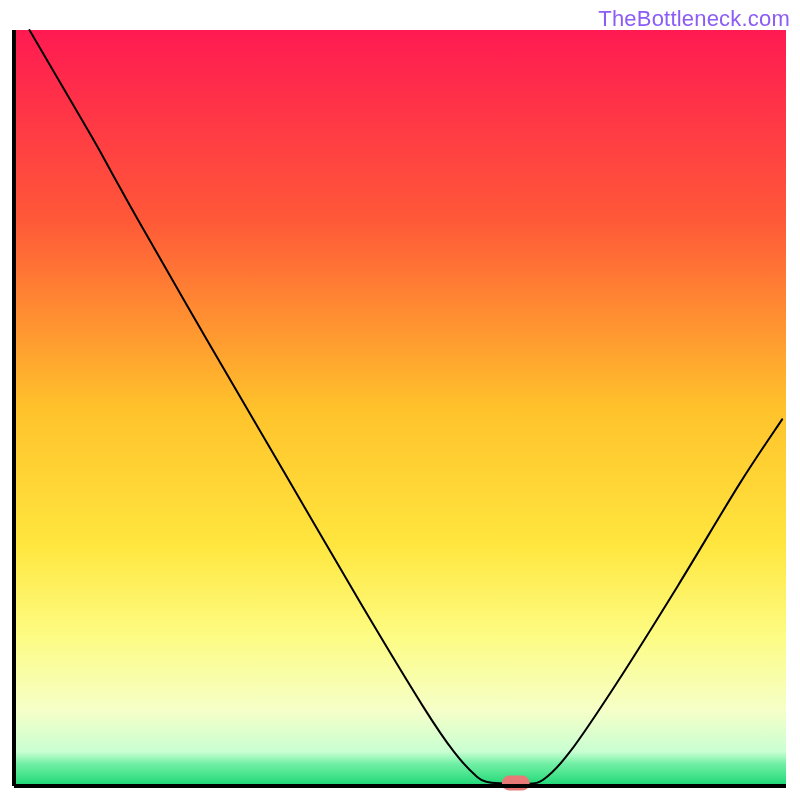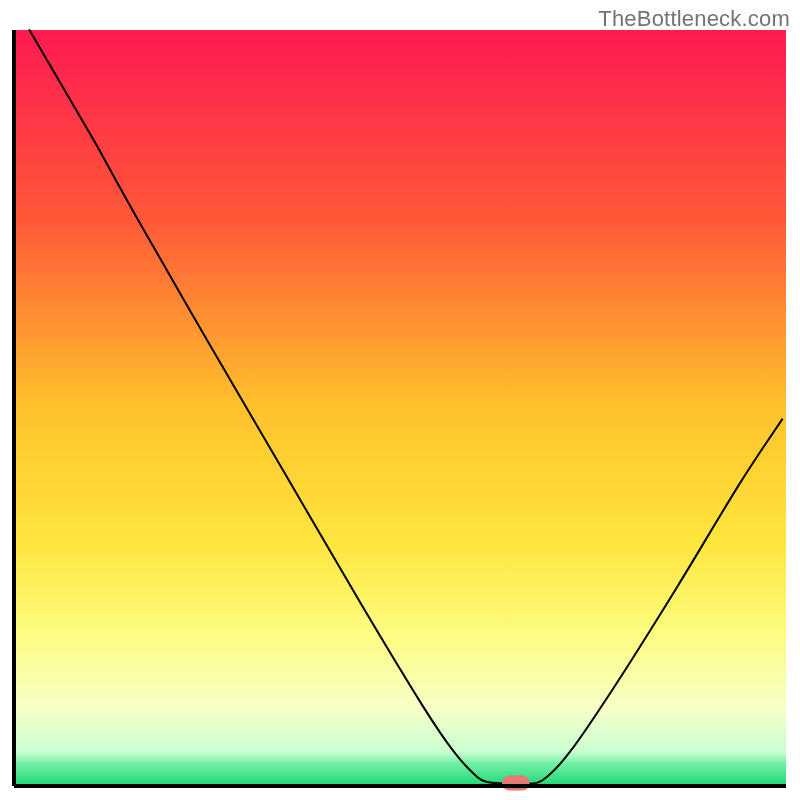--- a/index.html
+++ b/index.html
@@ -15,21 +15,21 @@
     width: 800px;
     height: 800px;
   }
   .watermark {
     position: absolute;
     top: 6px;
     right: 10px;
     font-family: Arial, Helvetica, sans-serif;
     font-size: 22px;
     font-weight: normal;
-    color: #737373;
+    color: #8b5cf6;
     letter-spacing: 0.2px;
     text-align: center;
   }
   svg {
     display: block;
   }
 </style>
 </head>
 <body>
 

